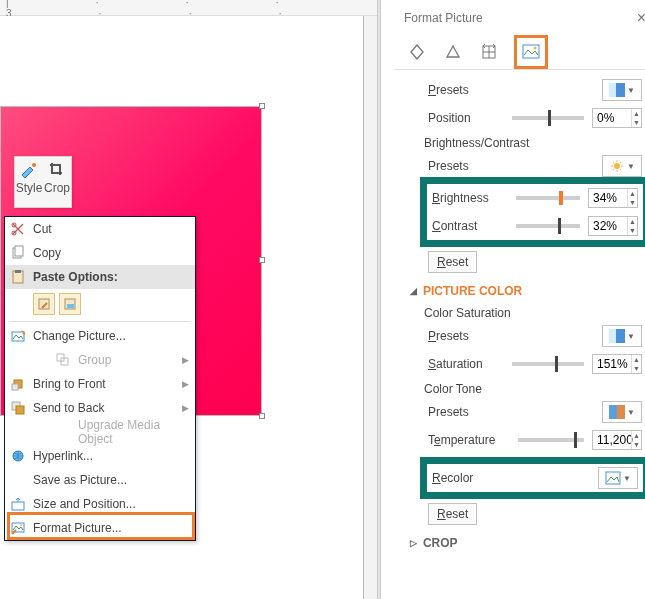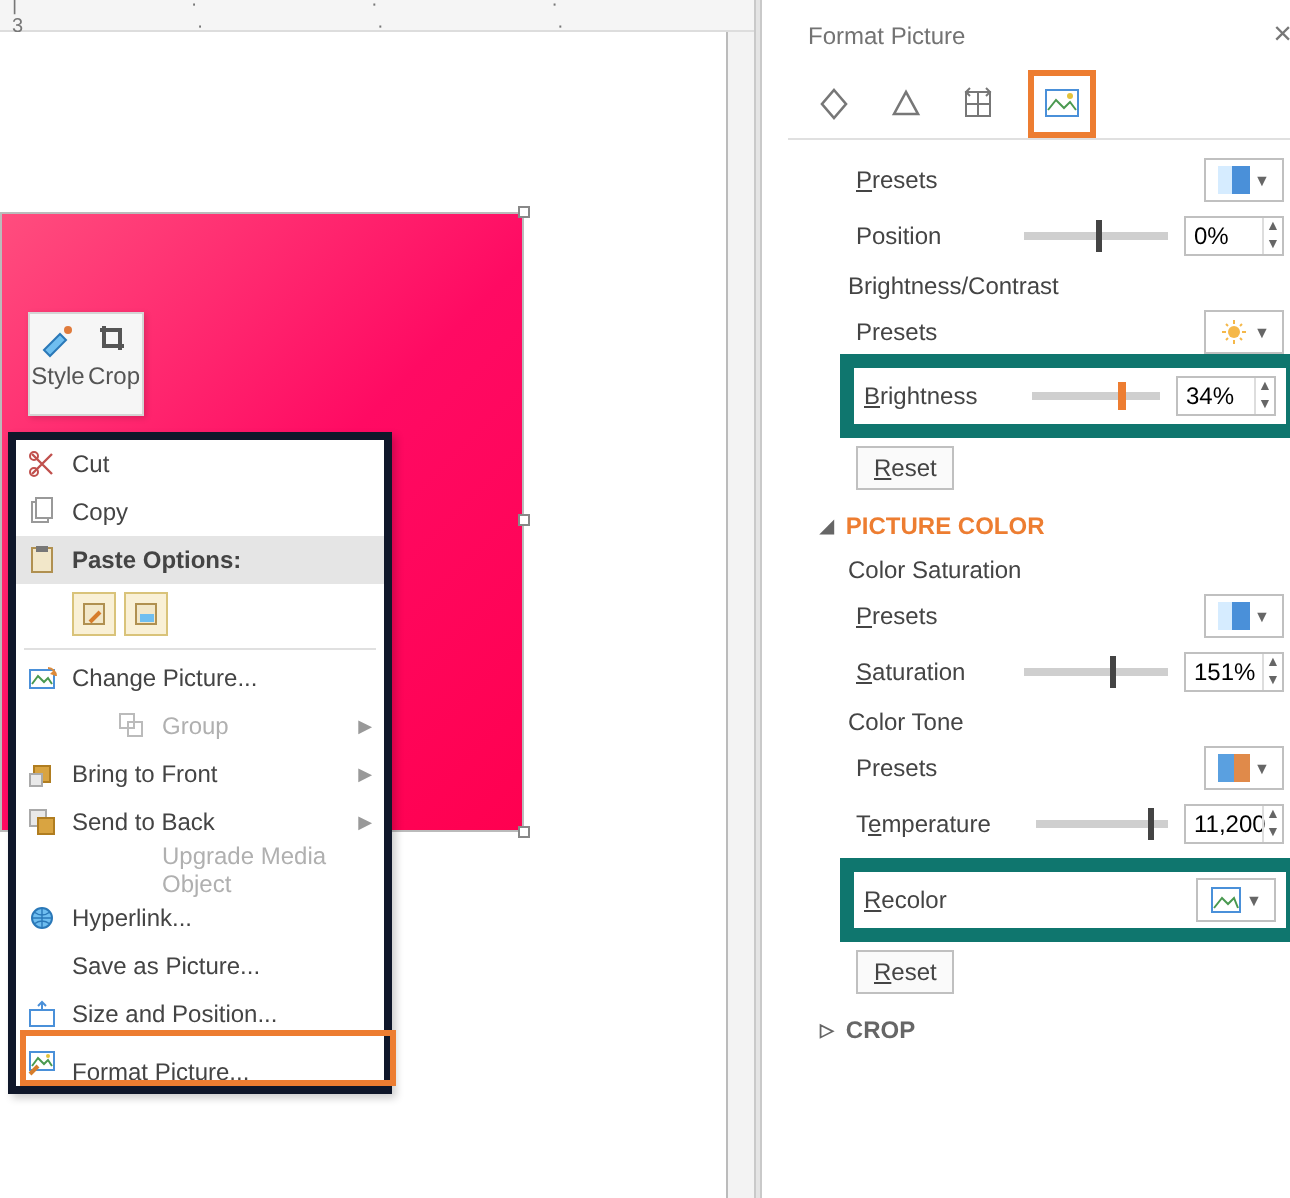--- a/index.html
+++ b/index.html
@@ -9,21 +9,21 @@
   .canvas { position: absolute; left: 0; top: 16px; width: 377px; height: 583px; background: #fff; }
   .slide-shape { position: absolute; left: 0; top: 90px; width: 262px; height: 310px; background: linear-gradient(135deg, #ff4d7e 0%, #ff0a63 50%, #ff0050 100%); border: 1px solid #bbb; }
   .handle { position: absolute; width: 6px; height: 6px; background: #fff; border: 1px solid #888; }
   .handle.tr { right: -4px; top: -4px; }
   .handle.mr { right: -4px; top: 50%; margin-top: -4px; }
   .handle.br { right: -4px; bottom: -4px; }
   .handle.bm { bottom: -4px; left: 50%; margin-left: -4px; }
   .mini-toolbar { position: absolute; left: 14px; top: 140px; width: 58px; height: 52px; background: #f6f6f6; border: 1px solid #d4d4d4; box-shadow: 1px 1px 3px rgba(0,0,0,.15); }
   .mini-btn { float: left; width: 28px; height: 54px; text-align: center; font-size: 10px; color: #555; }
   .mini-ic { width: 18px; height: 18px; margin: 4px auto 2px; }
-  .context-menu { position: absolute; left: 4px; top: 200px; width: 192px; background: #fff; border: 4px solid #0f172a; box-shadow: 2px 2px 4px rgba(0,0,0,.2); }
+  .context-menu { position: absolute; left: 4px; top: 200px; width: 192px; background: #fff; border: 1px solid #0f172a; box-shadow: 2px 2px 4px rgba(0,0,0,.2); }
   .cm-item { height: 24px; display: flex; align-items: center; padding: 0 6px 0 28px; position: relative; color: #444; }
   .cm-item.disabled { color: #b0b0b0; margin-left: 45px; }
   .cm-heading { background: #e5e5e5; font-weight: 600; }
   .cm-po-row { height: 30px; display: flex; align-items: center; padding-left: 28px; }
   .cm-icon { position: absolute; left: 5px; top: 4px; width: 16px; height: 16px; }
   .cm-submenu-arrow { margin-left: auto; color: #999; font-size: 9px; }
   .highlight-box { border: 3px solid #ed7d31; }
   .cm-format-hl { position: absolute; left: 2px; bottom: 0; width: 188px; height: 28px; pointer-events: none; }
   .sep { height: 1px; background: #e0e0e0; margin: 2px 4px; }
   .vbar { position: absolute; left: 377px; top: 0; width: 4px; height: 599px; background: #e4e4e4; border-left: 1px solid #c9c9c9; border-right: 1px solid #c9c9c9; }
@@ -171,21 +171,21 @@
       <div class="cm-item">
         <span>Save as Picture...</span>
       </div>
       <div class="cm-item">
         <span class="cm-icon"><svg viewBox="0 0 16 16">
               <rect x="2" y="6" width="12" height="8" fill="#fff" stroke="#4a90d9"></rect>
               <path d="M8 2 V6 M6 4 L8 2 L10 4" stroke="#4a90d9" fill="none"></path>
             </svg></span>
         <span>Size and Position...</span>
       </div>
-      <div class="cm-item" style="position:relative;align-items:flex-end;">
+      <div class="cm-item" style="position:relative;">
         <span class="cm-icon"><svg viewBox="0 0 16 16">
               <rect x="2" y="3" width="12" height="9" fill="#fff" stroke="#4a90d9"></rect>
               <path d="M3 10 L6 6 L9 9 L11 7 L13 10" stroke="#4a9950" fill="none"></path>
               <circle cx="11" cy="5" r="1" fill="#e3c23b"></circle>
               <path d="M2 14 L6 10" stroke="#d67d2c" stroke-width="2"></path>
             </svg></span>
         <span>Format Picture...</span>
         <span class="highlight-box cm-format-hl"></span>
       </div>
     </div>
@@ -268,20 +268,30 @@
       <div class="row">
         <span class="lbl"><u>B</u>rightness</span>
         <span class="slider">
             <span class="mark" style="left:67%"></span>
           </span>
         <span class="spin">
             <span>34%</span>
             <span class="arrows">▲<br>▼</span>
           </span>
       </div>
+      <div class="row">
+        <span class="lbl"><u>C</u>ontrast</span>
+        <span class="slider">
+            <span class="thumb" style="left:66%"></span>
+          </span>
+        <span class="spin">
+            <span>32%</span>
+            <span class="arrows">▲<br>▼</span>
+          </span>
+      </div>
     </div>
 
     <div class="small-sep"></div>
     <div class="row" style="height:24px">
       <span class="btn-small">
           <u>R</u>
           <span title="Reset">eset</span>
         </span>
     </div>
     <div class="small-sep"></div>

